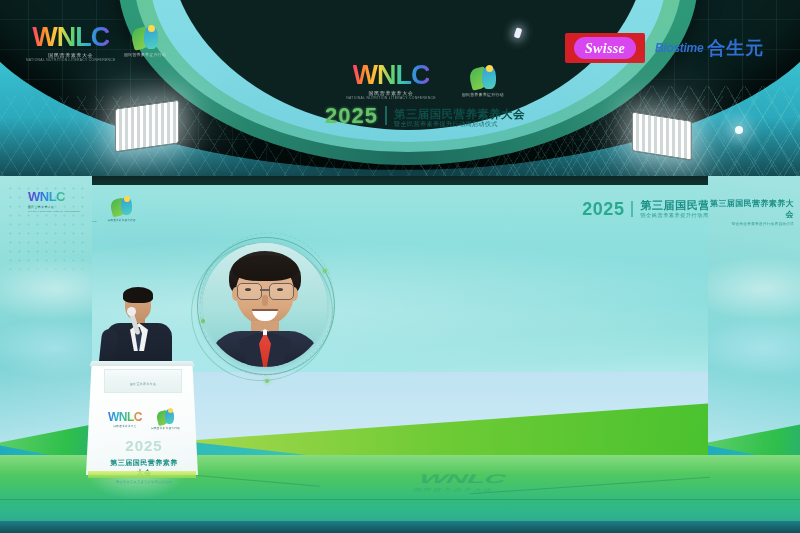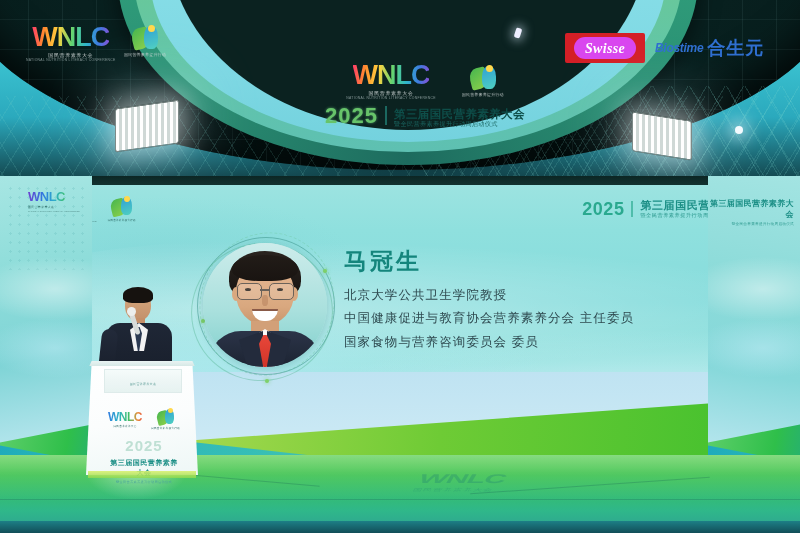--- a/index.html
+++ b/index.html
@@ -419,28 +419,20 @@
       <div class="p-mouth"></div>
       <div class="p-neck"></div>
       <div class="p-suit"></div>
       <div class="p-shirt"></div>
       <div class="p-lapel-l"></div>
         <div class="p-lapel-r"></div>
       <div class="p-tie"></div>
     </div>
   </div>
 
-  <div class="speaker-info">
-    <div class="sp-name">马冠生</div>
-    <div class="sp-lines">
-      <div class="sp-line">北京大学公共卫生学院教授</div>
-      <div class="sp-line">中国健康促进与教育协会营养素养分会 主任委员</div>
-      <div class="sp-line">国家食物与营养咨询委员会 委员</div>
-    </div>
-  </div>
 
   <div class="sidewall left">
     <div class="sw-dots"></div>
     <div class="sw-wave sw-w1"></div>
     <div class="sw-wave sw-w2"></div>
     <div class="sw-hill"></div>
     <div class="sw-hill2"></div>
     <div class="sw-logo">
       <div class="sw-word">WNLC</div>
       <div class="sw-sub">国民营养素养大会</div>

